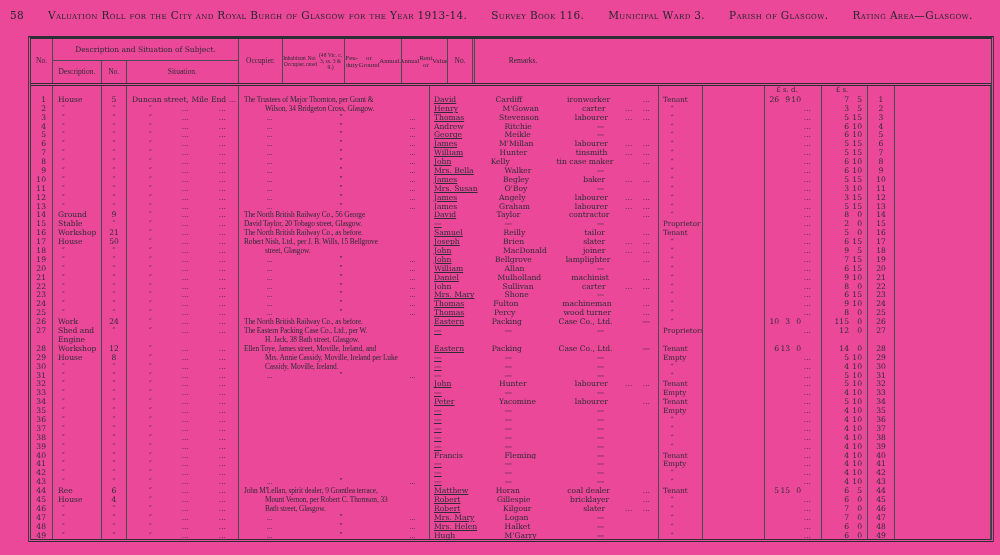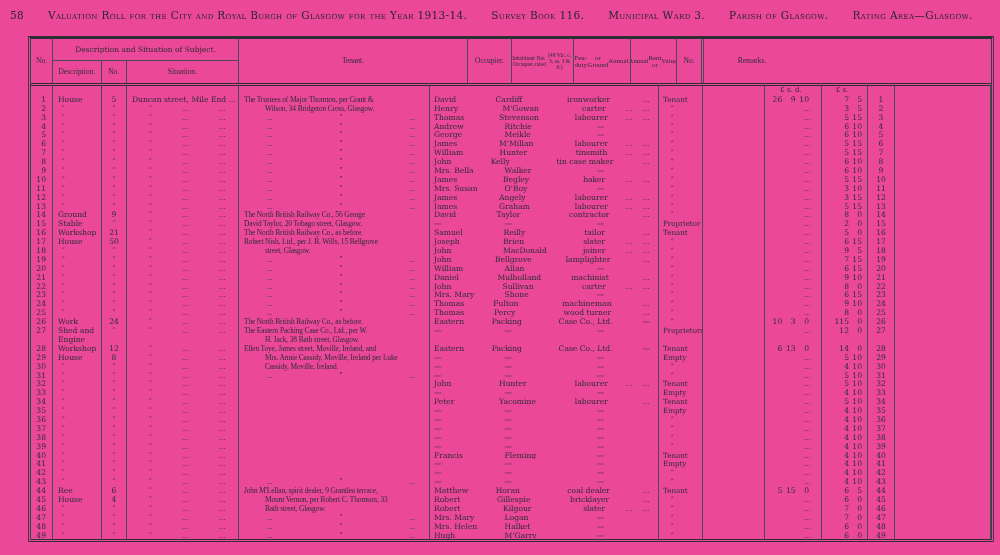--- a/index.html
+++ b/index.html
@@ -35,28 +35,28 @@
   .desc{padding-left:5px;}
   .desc.dit{padding-left:9px;}
   .dn{text-align:center;}
   .sit-t{padding-left:5px;}
   .sit-d{display:flex;justify-content:space-between;padding:0 12px 0 22px;}
   .prop{letter-spacing:-.12px;font-size:7.4px;font-family:Liberation Serif, serif;}
   .prop-l{padding-left:5px;}
   .prop-c{padding-left:26px;}
   .prop-d{display:flex;justify-content:space-between;padding:0 14px 0 28px;}
   .ten{display:flex;}
-  .tf{width:74px;padding-left:4px;}
+  .tf{width:74px;padding-left:4px;text-decoration:underline;}
   .tl{width:86px;}
   .to{flex:1;}
   .to.dsh{padding-left:10px;}
   .ttd{width:48px;text-align:right;padding-right:8px;word-spacing:8px;}
   .occ{padding-left:4px;font-size:7.1px;}
   .occ.dit{padding-left:12px;}
-  .feu{display:flex;justify-content:flex-end;padding-right:12px;}
+  .feu{display:flex;justify-content:flex-end;padding-right:20px;}
   .feu.dots{display:block;text-align:right;padding-right:10px;}
   .f1{width:18px;text-align:right}.f2{width:14px;text-align:right}.f3{width:14px;text-align:right}
   .rent{display:flex;justify-content:flex-end;padding-right:5px;}
   .r1{width:26px;text-align:right}.r2{width:13px;text-align:right}
   .n-r{text-align:center;}
   .money{font-size:7px;}
   .money .mf{display:block;text-align:center;padding-left:8px;}
   .money .mr{display:block;text-align:center;}
 </style>
 </head>
@@ -79,21 +79,20 @@
           <span>No.</span>
         </div>
       <div class="hgroup">
         <div class="hg-top">Description and Situation of Subject.</div>
         <div class="hg-bot">
           <div class="h w1">Description.</div>
           <div class="h w2">No.</div>
           <div class="h w3" style="border-right:none">Situation.</div>
         </div>
       </div>
-      <div class="h w5">Tenant.</div>
       <div class="h w6">Occupier.</div>
       <div class="h w7 hsmall">
         <div>Inhabitant Occupier.</div>
         <div>Not rated</div>
         <div>(48 Vic. c. 3, ss. 3 &amp; 9.)</div>
       </div>
       <div class="h w8 h3l">
         <div>Feu-duty</div>
         <div>or Ground</div>
         <div>Annual.</div>

